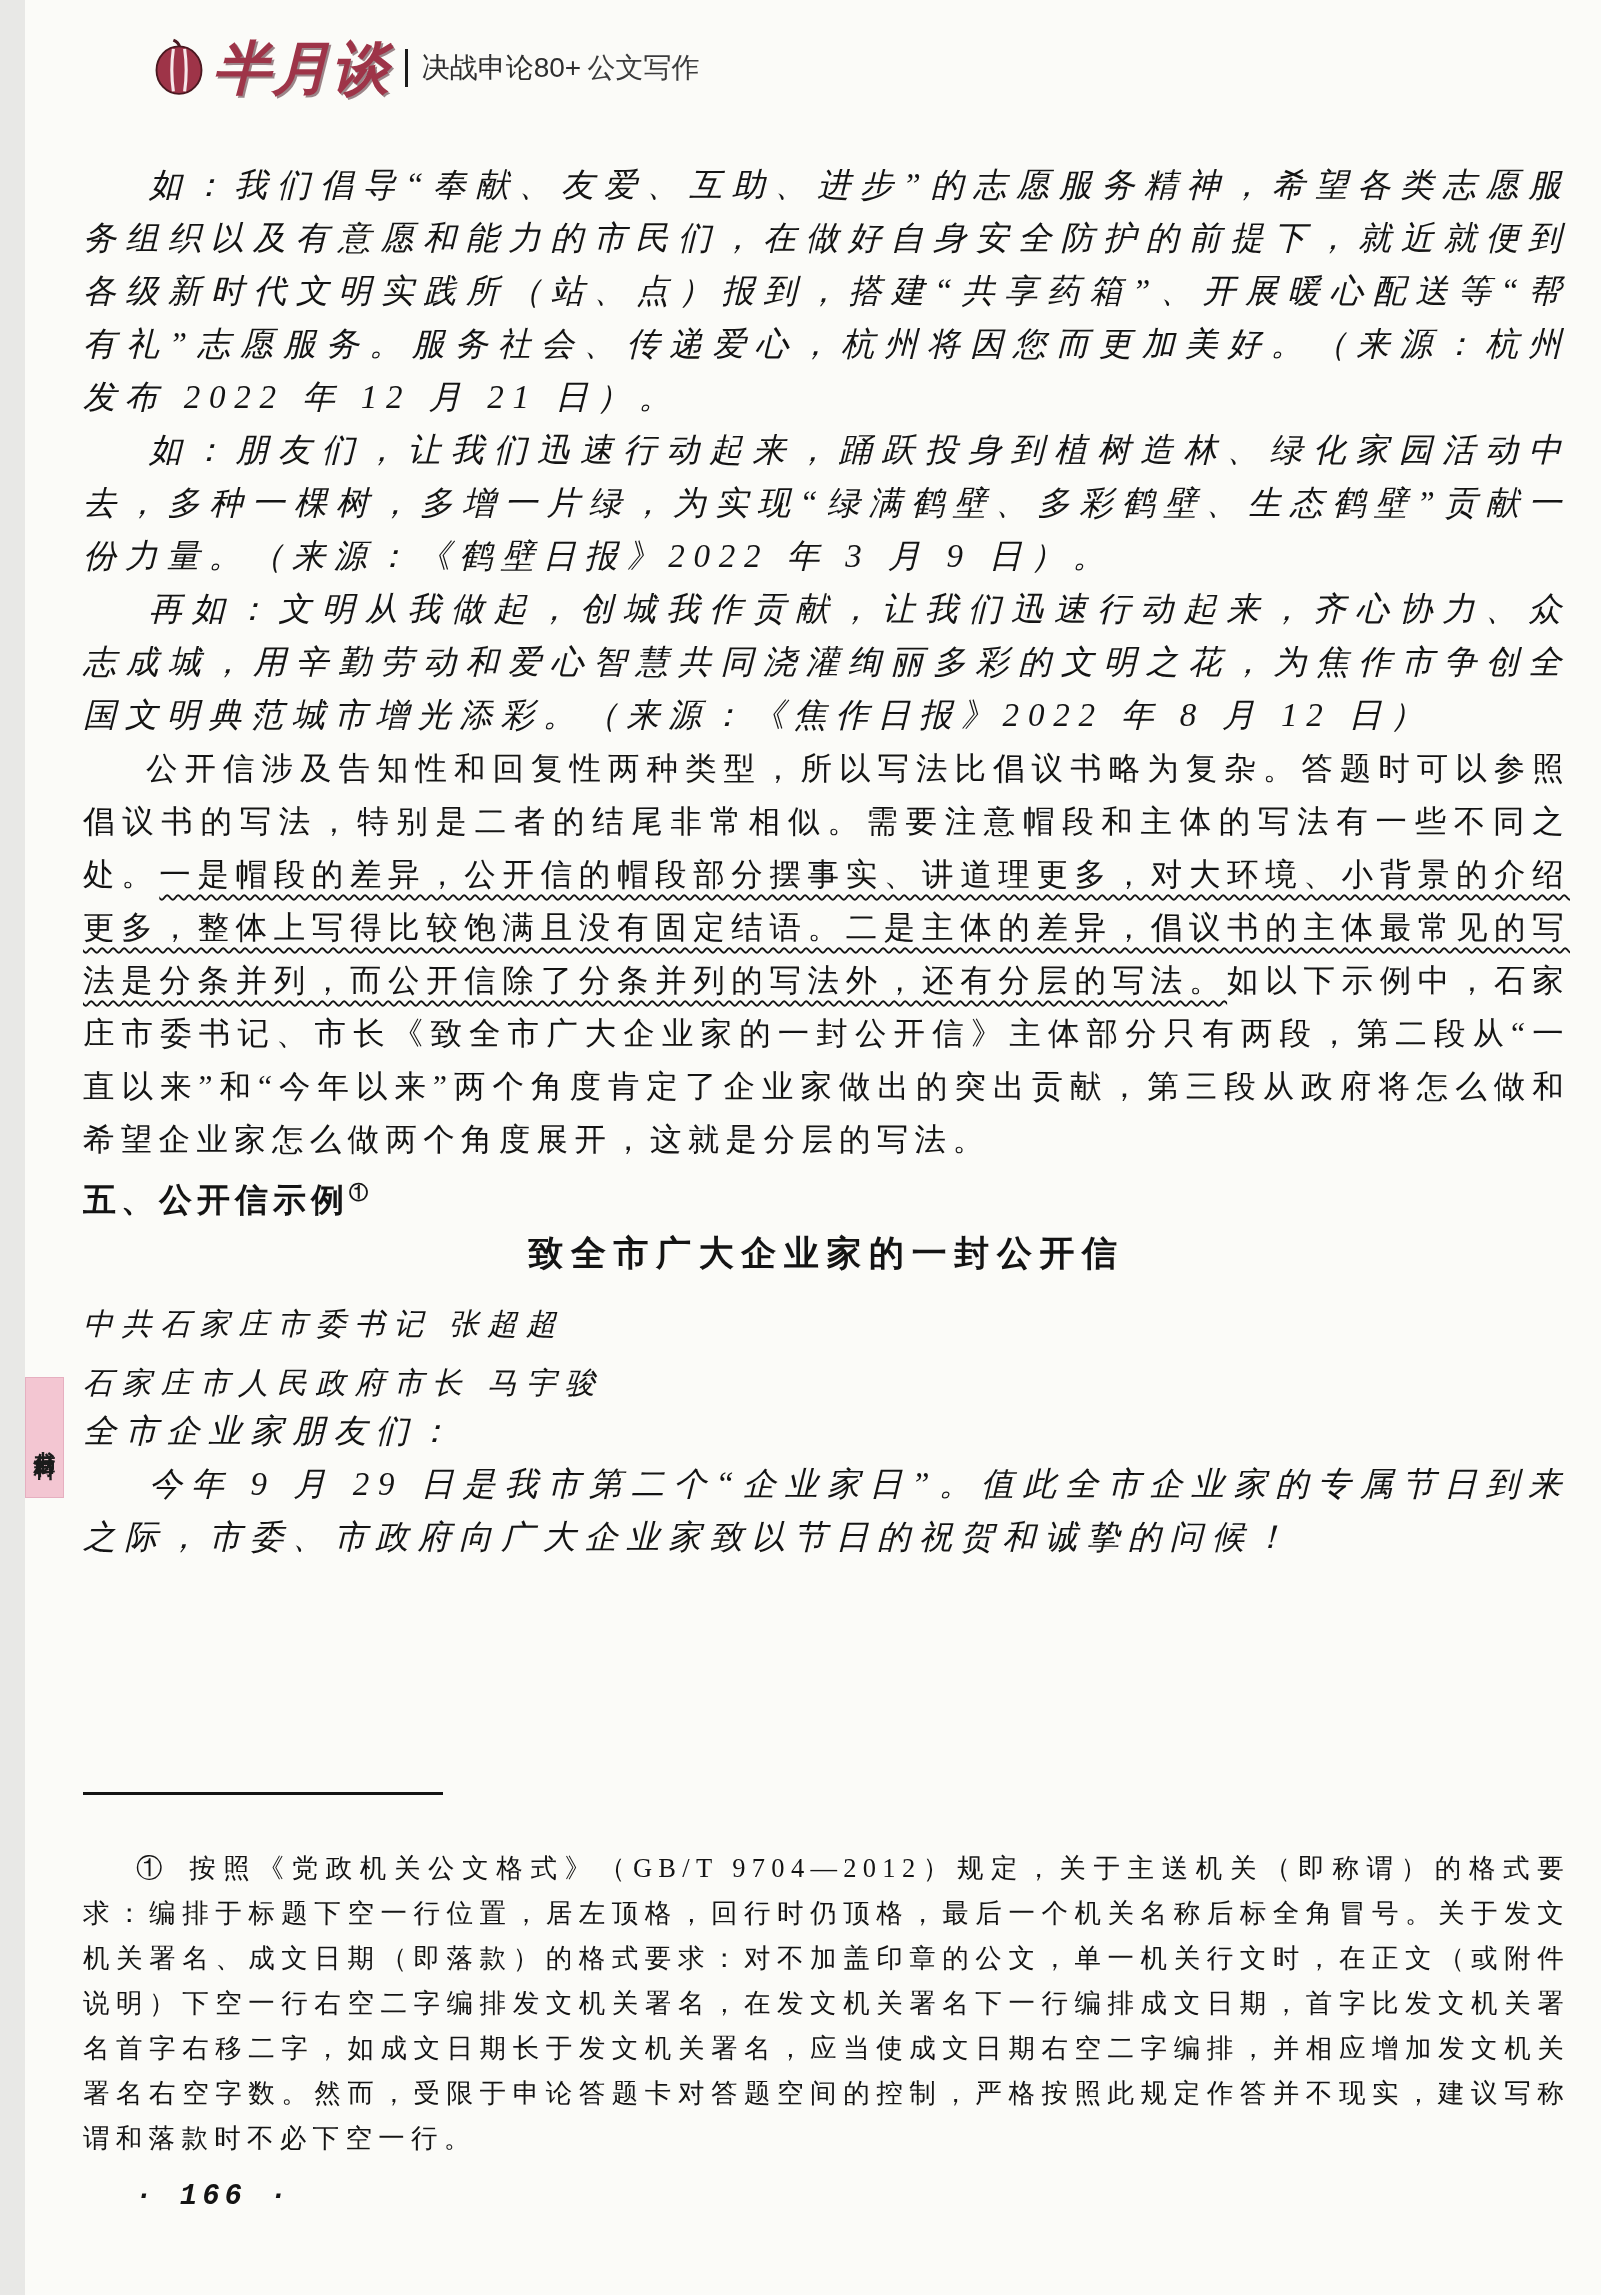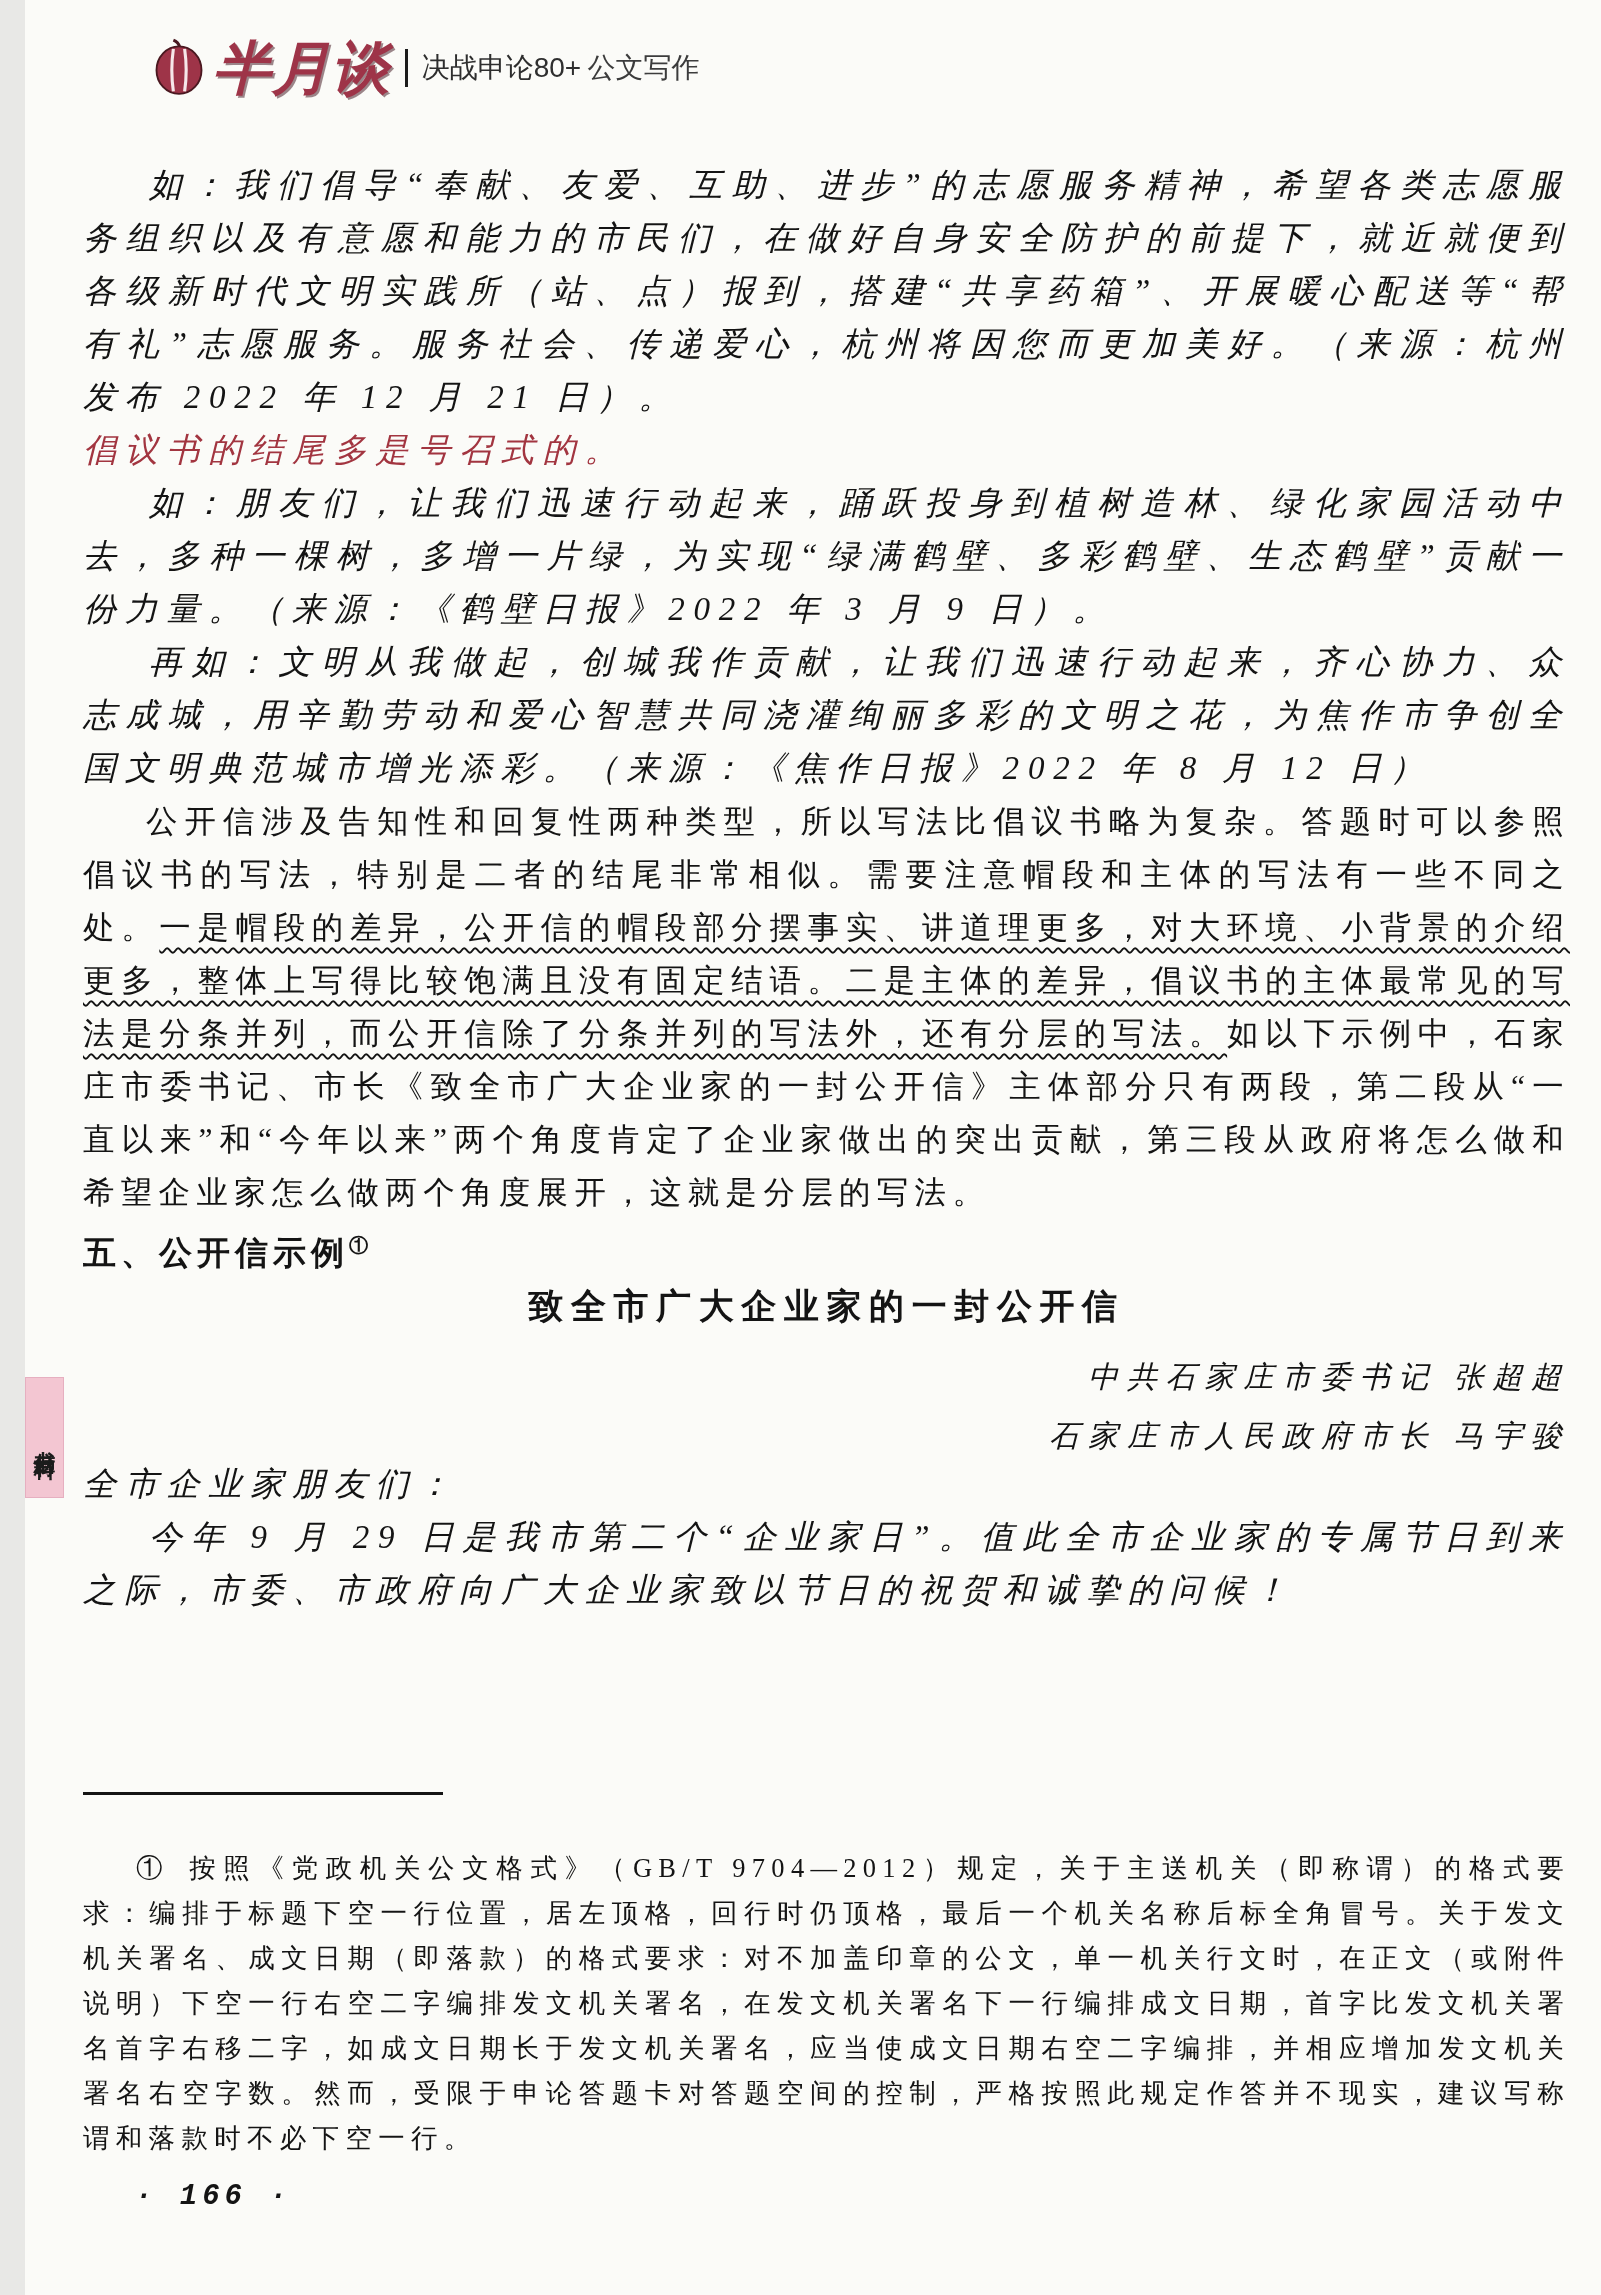--- a/index.html
+++ b/index.html
@@ -69,21 +69,21 @@
     font-size:33px;font-weight:700;letter-spacing:5px;line-height:53px;
     margin:21.4px 0 0 31.5px;text-align:left;
   }
   .section-heading sup{font-size:0.58em;vertical-align:super;}
   .letter-title{
     font-size:35px;font-weight:700;letter-spacing:7.6px;line-height:53px;
     margin-top:26.5px;text-align:center;text-indent:0;
   }
   .signer{
     font-size:30px;letter-spacing:8.8px;line-height:45px;
-    text-align:right;font-style:italic;text-indent:0;
+    text-align:left;font-style:italic;text-indent:0;
   }
   .signer.first{margin-top:21.4px;}
   .signer.second{margin-top:14px;}
   .salutation{
     font-size:33px;letter-spacing:8.8px;line-height:53px;
     margin:16.4px 0 0 33px;font-style:italic;text-align:left;
   }
   .letter-para{
     font-size:33px;letter-spacing:8.8px;line-height:53px;
     margin:0 39px 0 33px;text-indent:2em;font-style:italic;
@@ -129,21 +129,20 @@
   </div>
 
   <div class="sidebar-tab">
     <span class="vert">书信材料</span>
   </div>
 
   <div class="content">
 
     <p class="example">如：我们倡导“奉献、友爱、互助、进步”的志愿服务精神，希望各类志愿服务组织以及有意愿和能力的市民们，在做好自身安全防护的前提下，就近就便到各级新时代文明实践所（站、点）报到，搭建“共享药箱”、开展暖心配送等“帮有礼”志愿服务。服务社会、传递爱心，杭州将因您而更加美好。（来源：杭州发布 2022 年 12 月 21 日）。</p>
 
-    <p class="red-note">倡议书的结尾多是号召式的。</p>
 
     <p class="example">如：朋友们，让我们迅速行动起来，踊跃投身到植树造林、绿化家园活动中去，多种一棵树，多增一片绿，为实现“绿满鹤壁、多彩鹤壁、生态鹤壁”贡献一份力量。（来源：《鹤壁日报》2022 年 3 月 9 日）。</p>
 
     <p class="example">再如：文明从我做起，创城我作贡献，让我们迅速行动起来，齐心协力、众志成城，用辛勤劳动和爱心智慧共同浇灌绚丽多彩的文明之花，为焦作市争创全国文明典范城市增光添彩。（来源：《焦作日报》2022 年 8 月 12 日）</p>
 
     <p class="analysis"><span>公开信涉及告知性和回复性两种类型，所以写法比倡议书略为复杂。答题时可以参照倡议书的写法，特别是二者的结尾非常相似。需要注意帽段和主体的写法有一些不同之处。</span><span class="wavy">一是帽段的差异，公开信的帽段部分摆事实、讲道理更多，对大环境、小背景的介绍更多，整体上写得比较饱满且没有固定结语。二是主体的差异，倡议书的主体最常见的写法是分条并列，而公开信除了分条并列的写法外，还有分层的写法。</span><span>如以下示例中，石家庄市委书记、市长《致全市广大企业家的一封公开信》主体部分只有两段，第二段从“一直以来”和“今年以来”两个角度肯定了企业家做出的突出贡献，第三段从政府将怎么做和希望企业家怎么做两个角度展开，这就是分层的写法。</span></p>
 
     <h2 class="section-heading"><span>五、公开信示例</span><sup>①</sup></h2>
 
     <p class="letter-title">致全市广大企业家的一封公开信</p>

